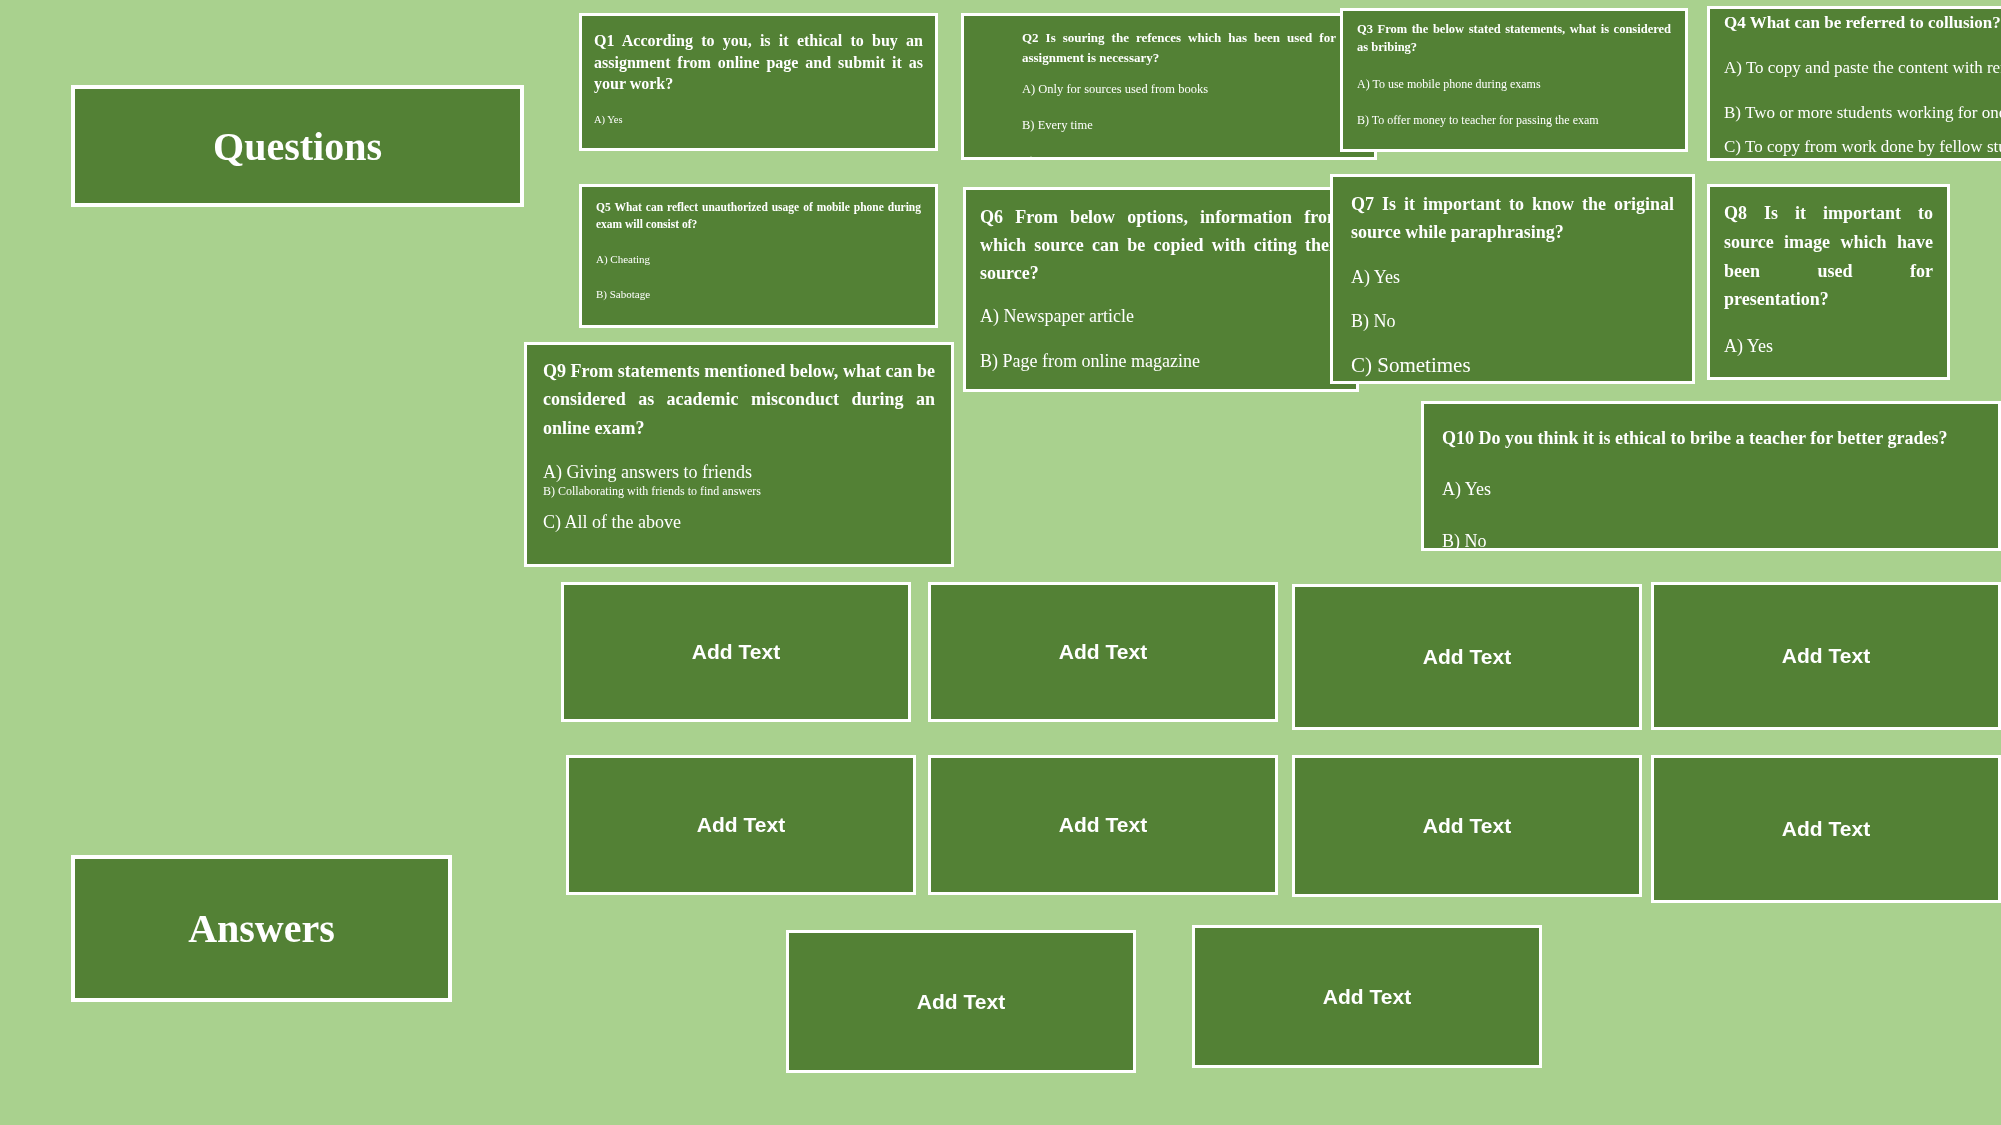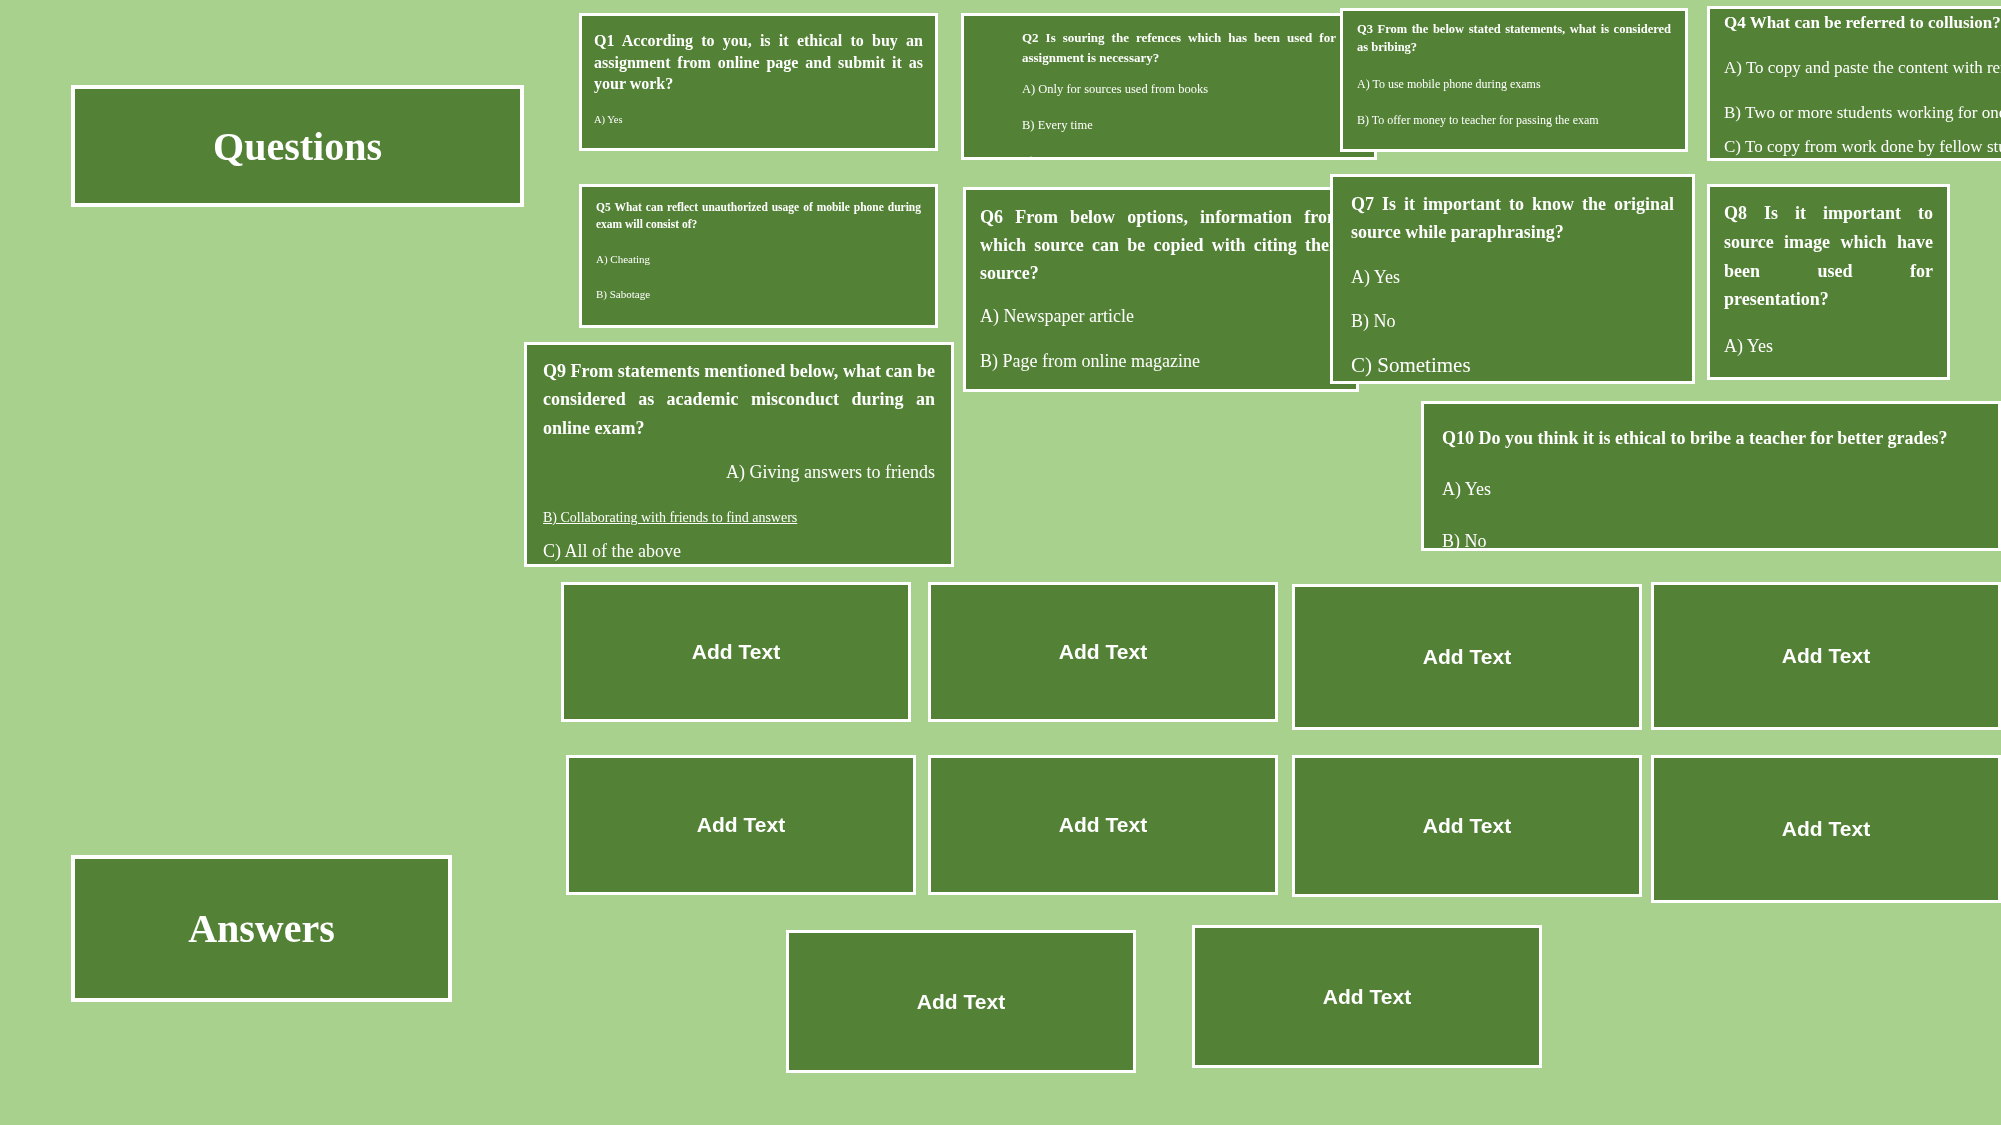--- a/index.html
+++ b/index.html
@@ -145,22 +145,22 @@
     <div class="qbody" style="padding:12px 14px 4px 14px;">
       <p class="qhead" style="font-size:18px; line-height:1.6;">Q8 Is it important to source image which have been used for presentation?</p>
       <p class="qopt" style="font-size:18px; line-height:1.2; margin-top:22px;">A) Yes</p>
       <p class="qopt" style="font-size:18px; line-height:1.2; margin-top:26px;">B) No</p>
     </div>
   </div>
 
   <div class="card" style="left:524px; top:342px; width:430px; height:225px;">
     <div class="qbody" style="padding:12px 16px 4px 16px;">
       <p class="qhead" style="font-size:18px; line-height:1.58;">Q9 From statements mentioned below, what can be considered as academic misconduct during an online exam?</p>
-      <p class="qopt" style="font-size:18px; line-height:1.2; margin-top:20px;text-align:right;">A) Giving answers to friends</p>
-      <p class="qopt" style="font-size:14px; line-height:1.2; margin-top:26px;text-decoration:underline;">B) Collaborating with friends to find answers</p>
+      <p class="qopt" style="font-size:18px; line-height:1.2; margin-top:20px;">A) Giving answers to friends</p>
+      <p class="qopt" style="font-size:12px; line-height:1.2; ">B) Collaborating with friends to find answers</p>
       <p class="qopt" style="font-size:18px; line-height:1.2; margin-top:14px;">C) All of the above</p>
     </div>
   </div>
 
   <div class="card" style="left:1421px; top:401px; width:580px; height:150px;">
     <div class="qbody" style="padding:22px 18px 4px 18px;">
       <p class="qhead" style="font-size:18px; line-height:1.4; white-space:nowrap;">Q10 Do you think it is ethical to bribe a teacher for better grades?</p>
       <p class="qopt" style="font-size:18px; line-height:1.2; margin-top:28px;">A) Yes</p>
       <p class="qopt" style="font-size:18px; line-height:1.2; margin-top:30px;">B) No</p>
     </div>

